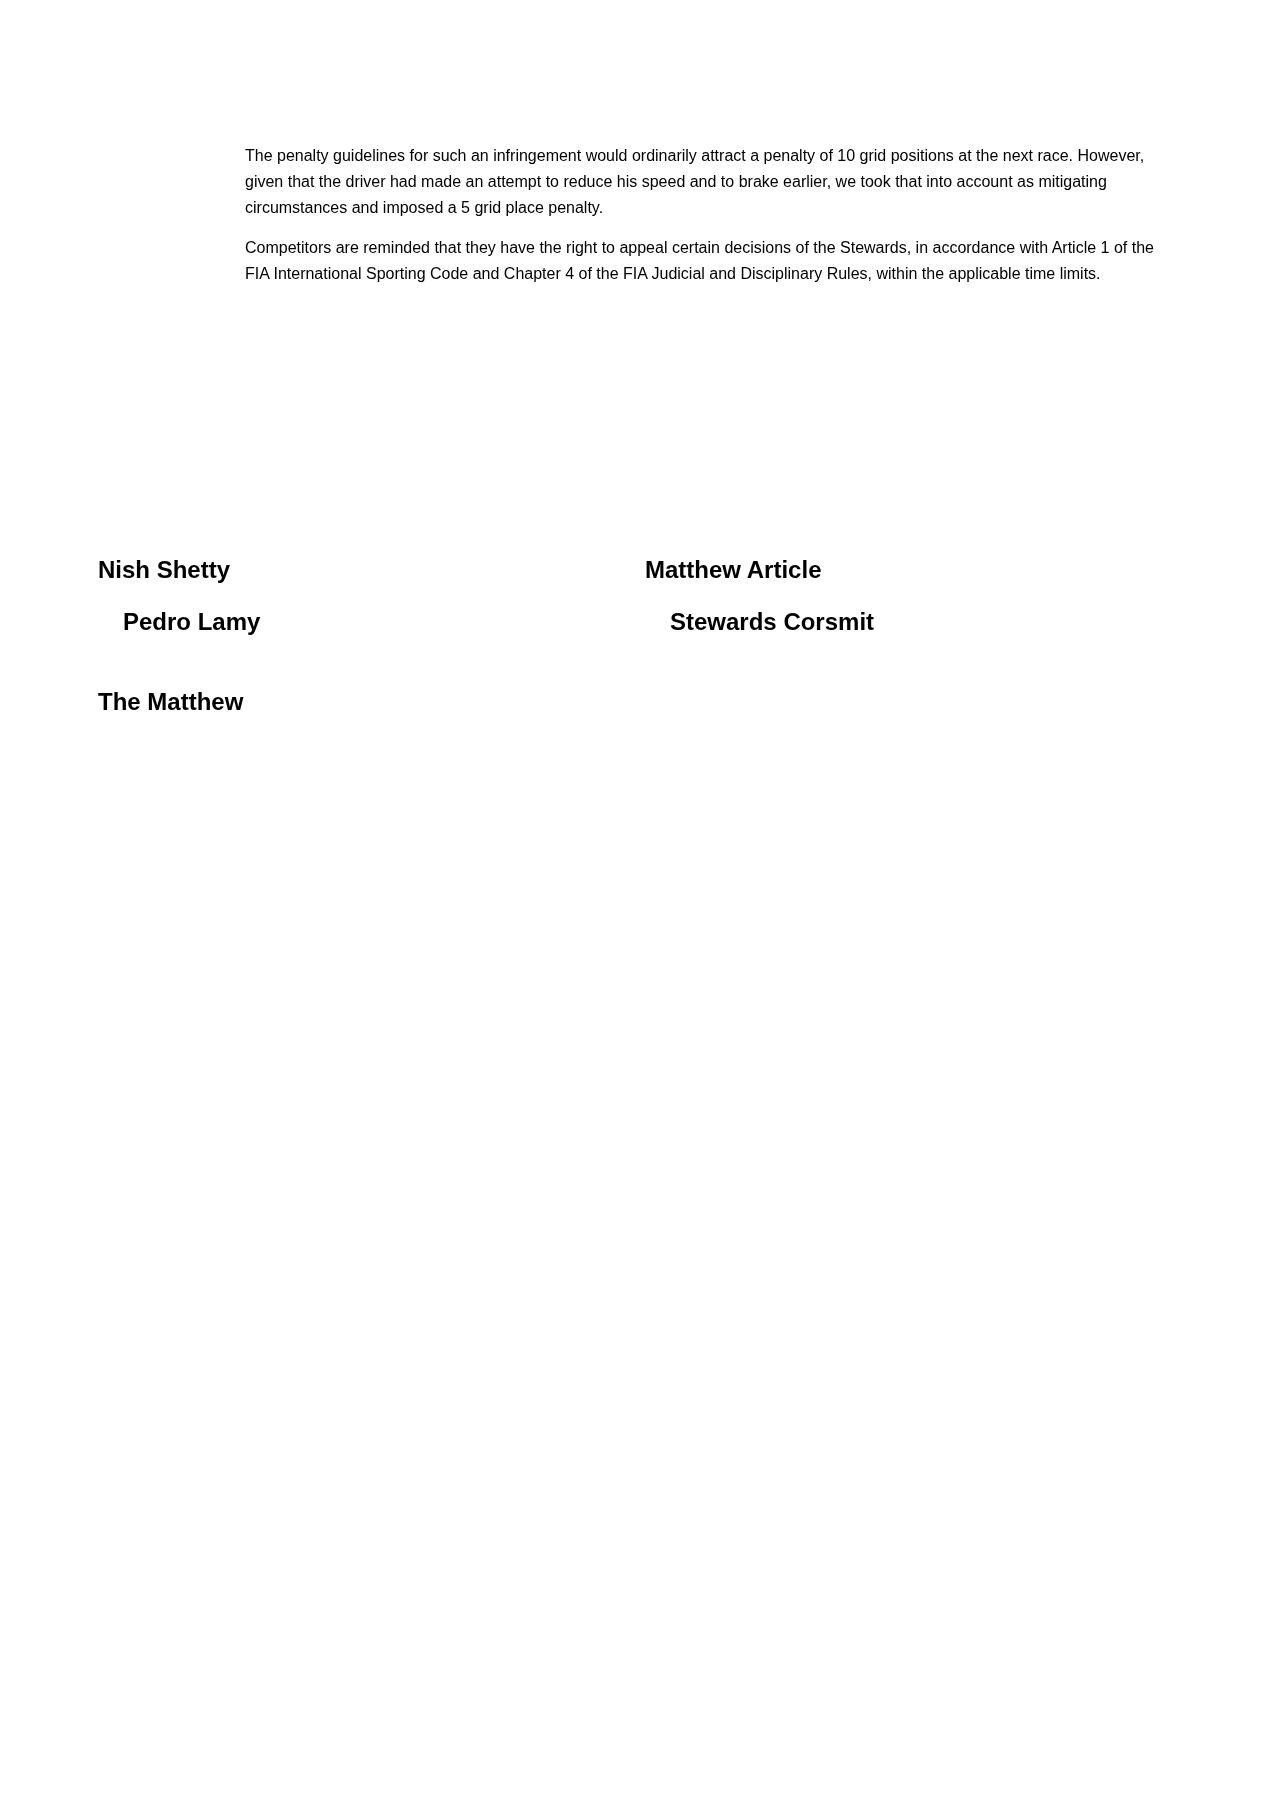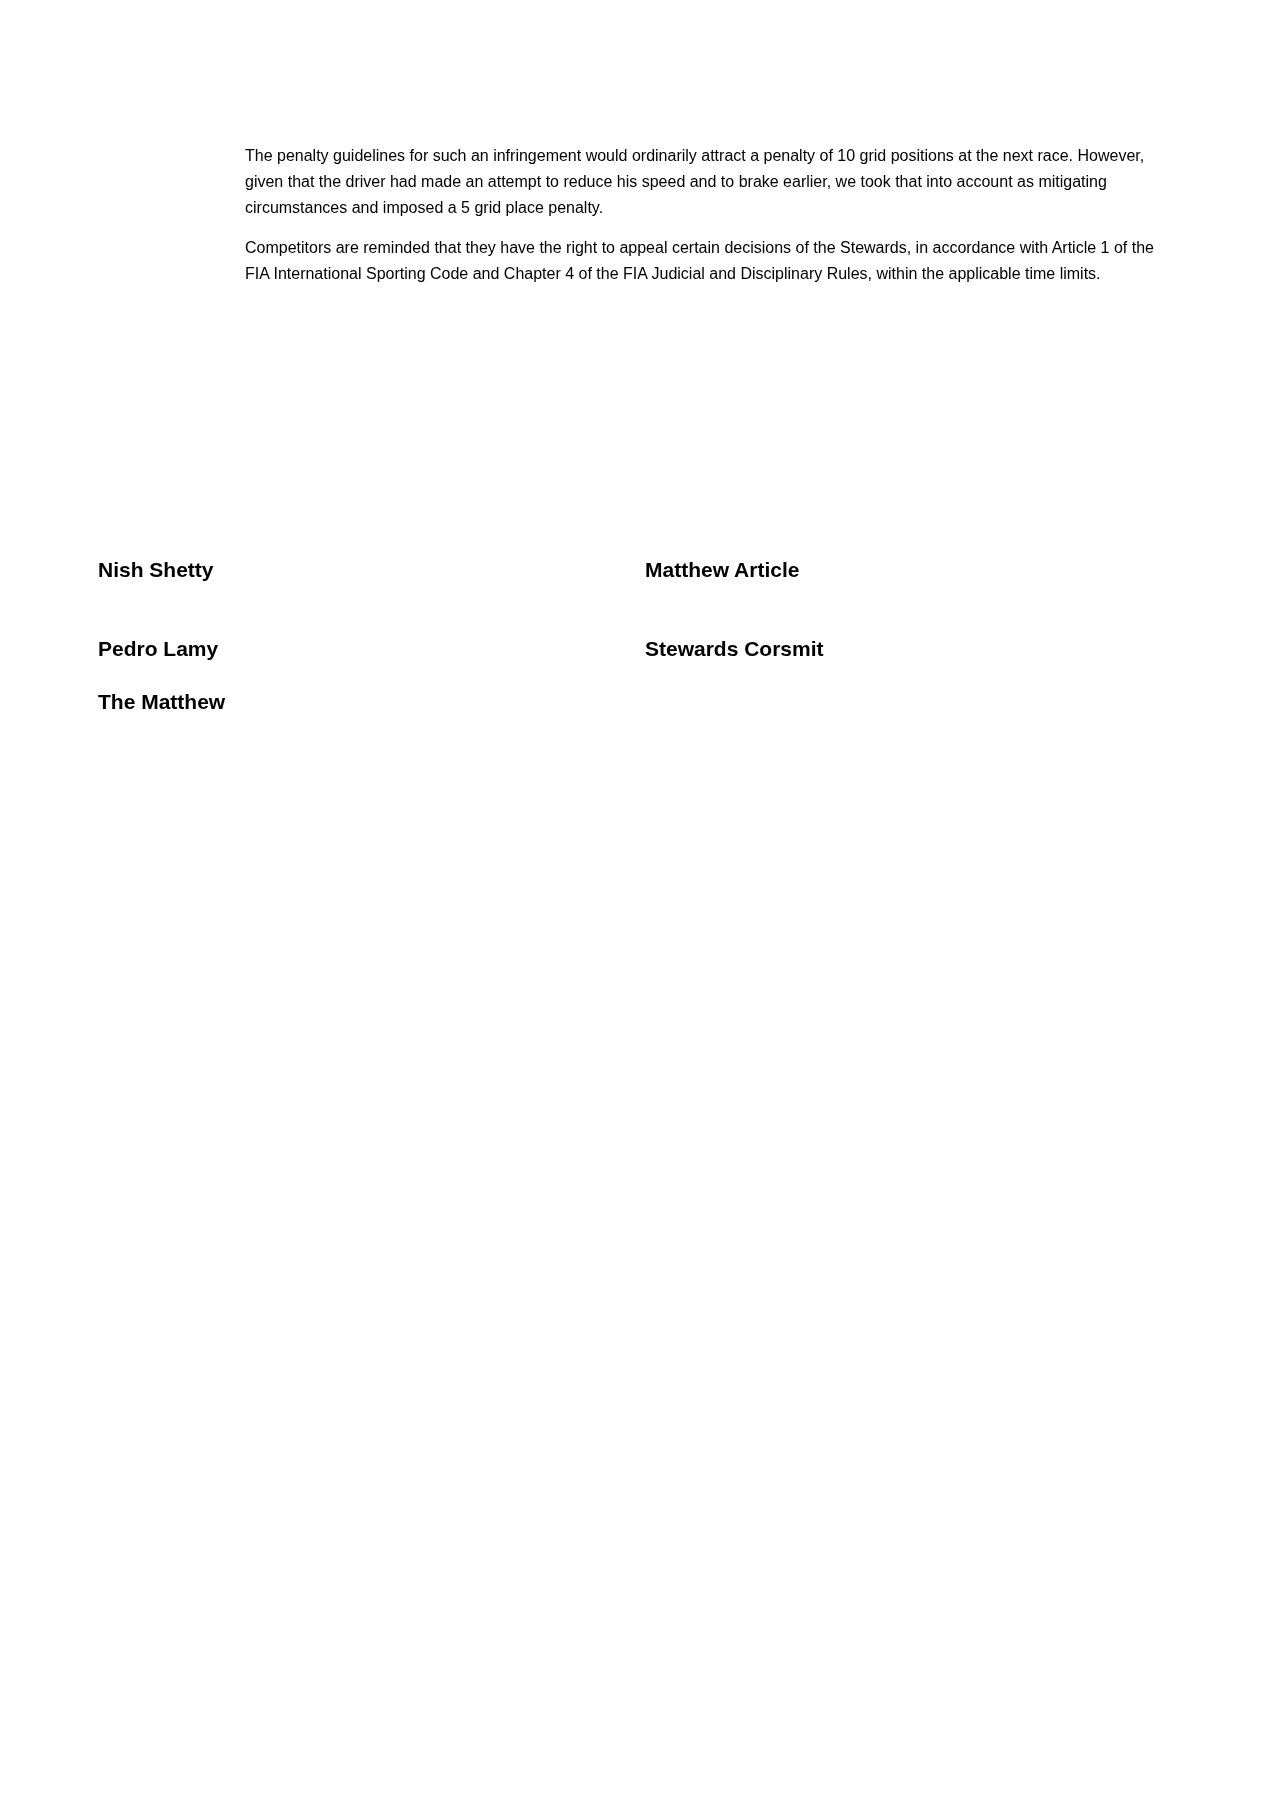--- a/index.html
+++ b/index.html
@@ -25,30 +25,30 @@
   .body-text p {
     margin: 0 0 14px 0;
     font-size: 16px;
     line-height: 26px;
     font-weight: 400;
     color: #000000;
     text-align: left;
   }
   .sig {
     position: absolute;
-    font-size: 21px;
+    font-size: 24px;
     line-height: 28px;
     font-weight: 700;
     color: #000000;
     white-space: nowrap;
   }
   .sig.col-left  { left: 98px;  }
   .sig.col-right { left: 645px; }
   .sig.row-1 { top: 556px; }
-  .sig.row-2 { top: 635px; }
+  .sig.row-2 { top: 608px; margin-left: 25px; }
   .sig.row-3 { top: 688px; }
 </style>
 </head>
 <body>
 
 <div class="page">
 
   <div class="body-text">
     <p>The penalty guidelines for such an infringement would ordinarily attract a penalty of 10 grid positions at the next race. However, given that the driver had made an attempt to reduce his speed and to brake earlier, we took that into account as mitigating circumstances and imposed a 5 grid place penalty.</p>
     <p>Competitors are reminded that they have the right to appeal certain decisions of the Stewards, in accordance with Article 1 of the FIA International Sporting Code and Chapter 4 of the FIA Judicial and Disciplinary Rules, within the applicable time limits.</p>

